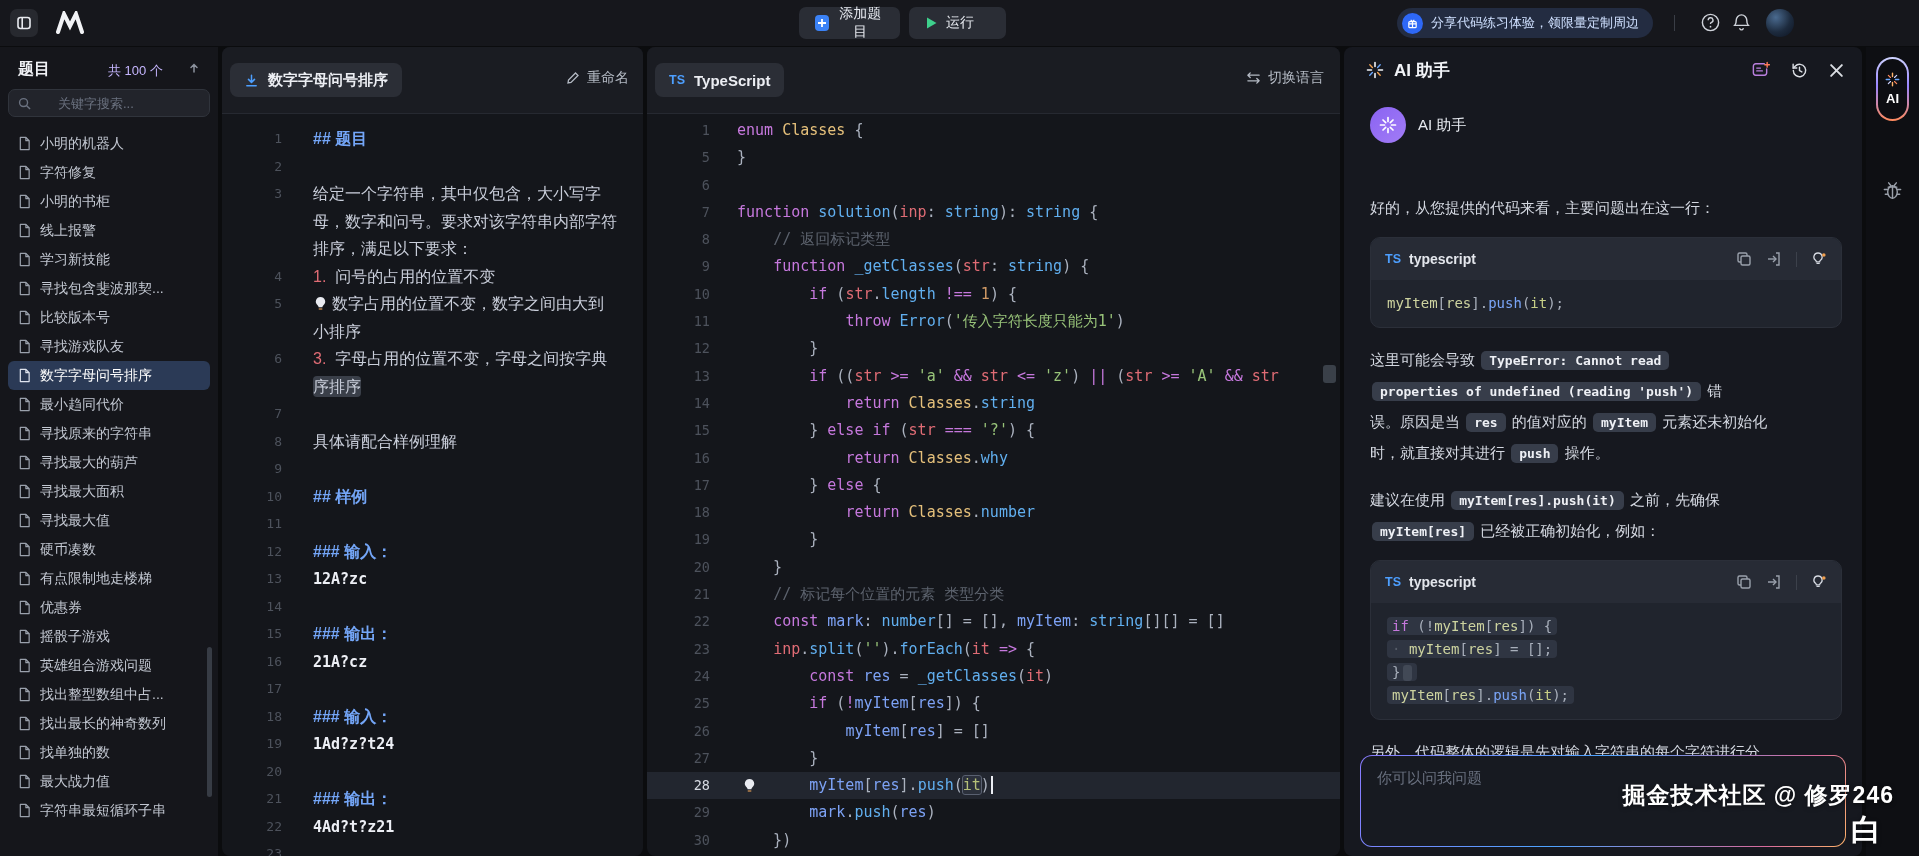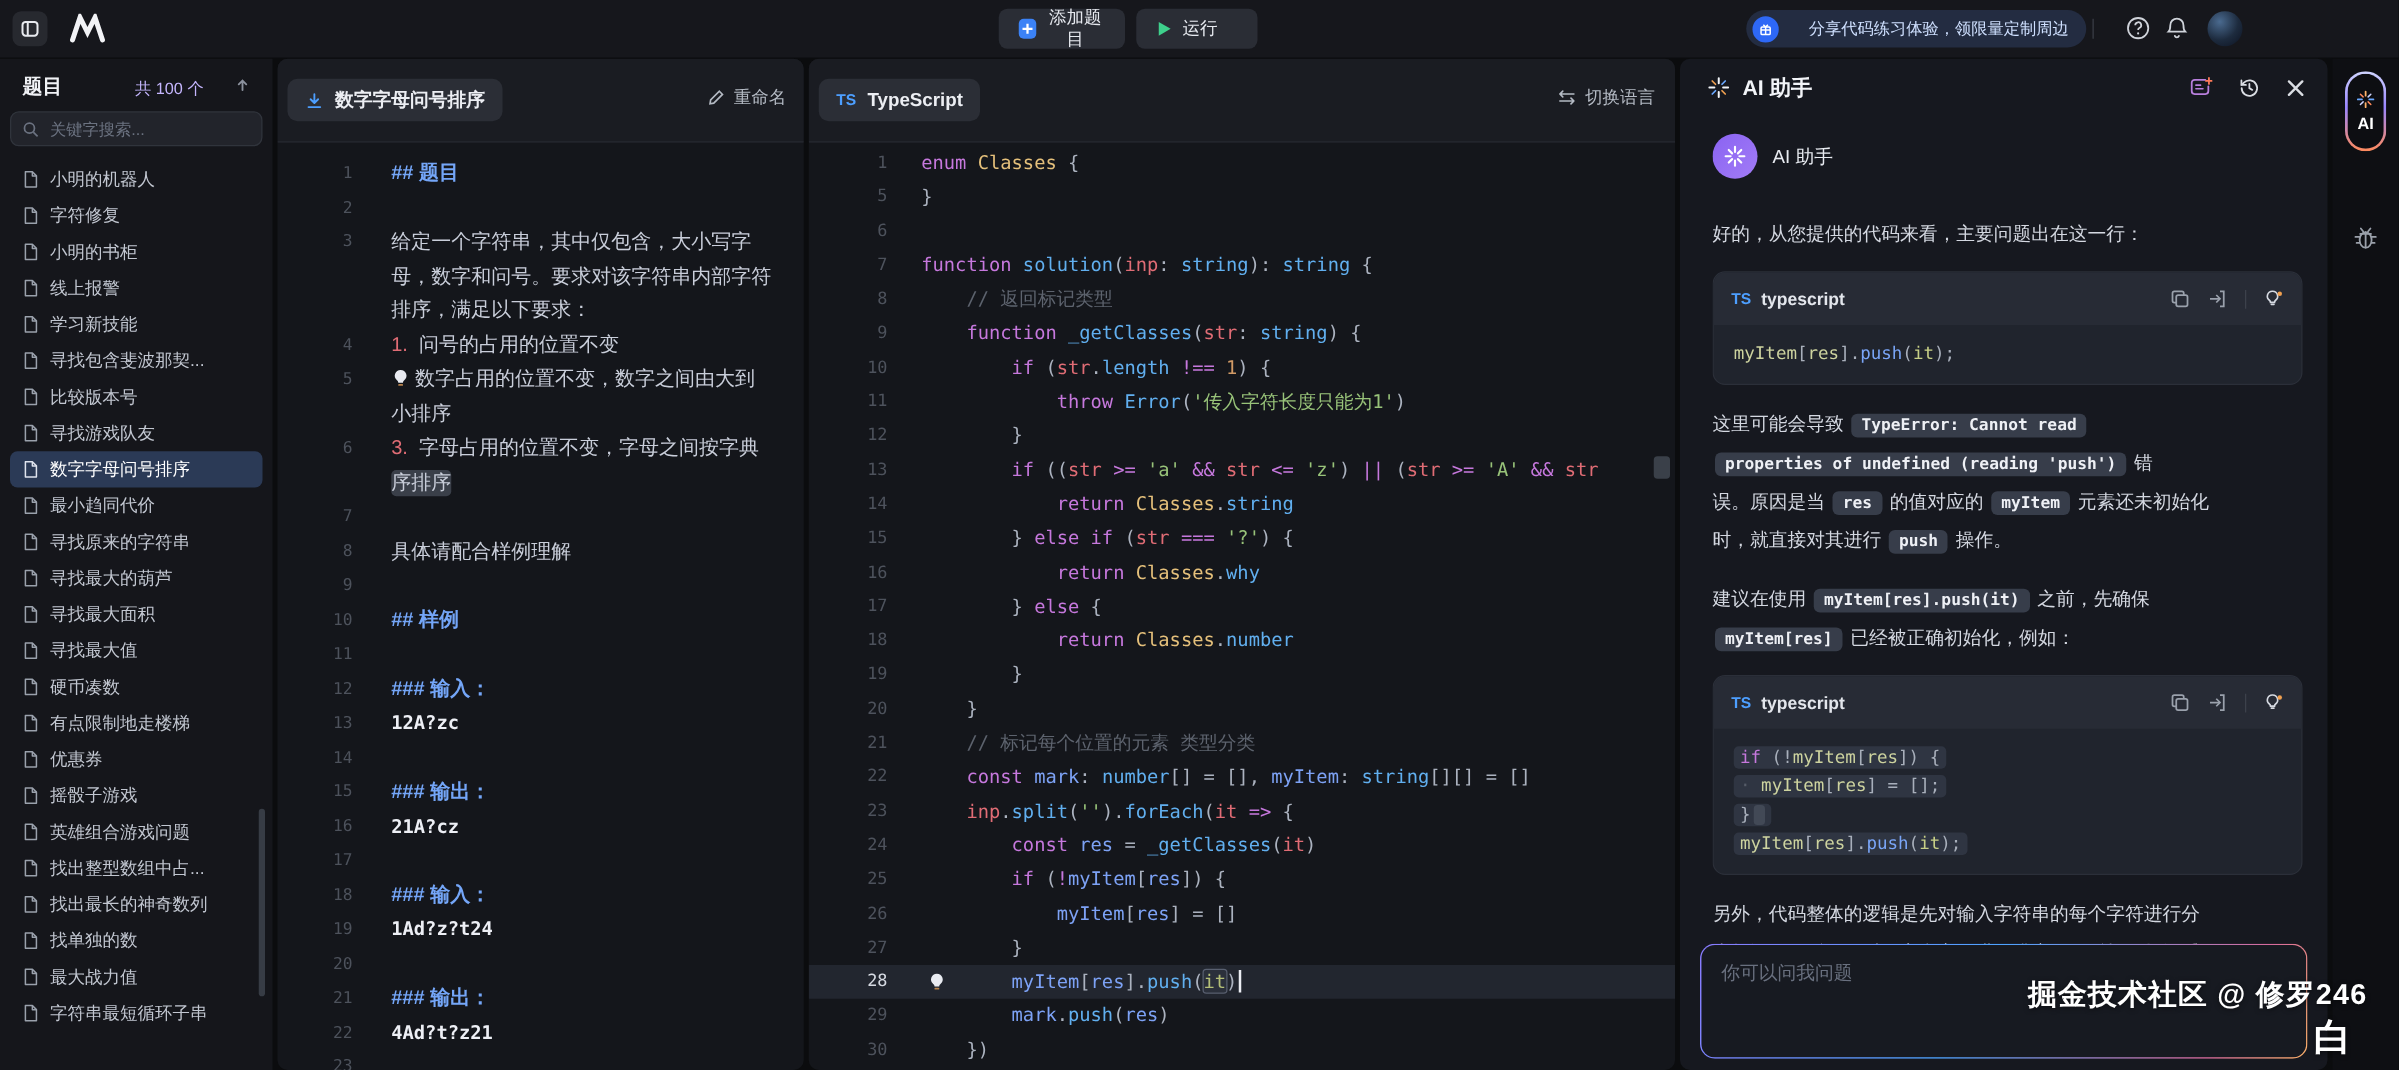--- a/index.html
+++ b/index.html
@@ -12,21 +12,21 @@
   #topbar{position:absolute;left:0;top:0;width:1919px;height:46px;background:#16171c}
   .logo-btn{position:absolute;left:10px;top:9px;width:28px;height:28px;background:#27292f;border-radius:7px;
             display:flex;align-items:center;justify-content:center;cursor:pointer}
   .logo-m{position:absolute;left:54px;top:11px;cursor:pointer}
   .tb-btn{position:absolute;top:7px;height:32px;background:#2a2d35;border:none;border-radius:7px;color:#e6e9ef;
           font-size:14px;font-family:inherit;display:flex;align-items:center;gap:8px;padding:0 16px;cursor:pointer}
   #btn-add{left:799px;width:101px}
   #btn-run{left:909px;width:97px}
   .plus-chip{width:16px;height:16px;background:#3b82f6;border-radius:4px;display:flex;align-items:center;justify-content:center}
   .banner{position:absolute;left:1397px;top:8px;height:30px;background:#232c41;border-radius:15px;display:flex;
-          align-items:center;gap:24px;padding:0 14px 0 5px;cursor:pointer}
+          align-items:center;gap:8px;padding:0 14px 0 5px;cursor:pointer}
   .banner span.txt{font-size:13px;color:#cfe0ff}
   .banner-ic{width:21px;height:21px;border-radius:50%;background:#2e68f6;display:flex;align-items:center;justify-content:center}
   .tb-sep{position:absolute;left:1674px;top:15px;width:1px;height:16px;background:#3a3e46}
   .tb-ic{position:absolute;top:12px;cursor:pointer}
   #ic-help{left:1700px}#ic-bell{left:1731px}
   .avatar{position:absolute;left:1766px;top:9px;width:28px;height:28px;border-radius:50%;cursor:pointer;
           background:radial-gradient(circle at 35% 30%,#4a6a8f 0%,#1d2b3e 55%,#0c1220 100%)}
 
   
   .panel{position:absolute;top:47px;height:809px;border-radius:8px;overflow:hidden}
@@ -35,21 +35,21 @@
             gap:9px;padding:0 14px;font-size:15px;font-weight:700;color:#eceef3;cursor:pointer}
   .tab-act{position:absolute;top:22px;display:flex;align-items:center;gap:7px;color:#b4bac4;font-size:14px;cursor:pointer}
 
   
   #sidebar{left:0;width:218px;background:#15161b;border-radius:0}
   .sb-head{position:absolute;left:0;top:8px;width:100%;height:28px}
   .sb-title{position:absolute;left:18px;top:4px;font-size:16px;font-weight:700;color:#f0f2f6}
   .sb-count{position:absolute;left:108px;top:7px;font-size:13px;color:#c4b5fd}
   .sb-up{position:absolute;left:188px;top:7px}
   .searchbox{position:absolute;left:8px;top:42px;width:202px;height:28px;background:#22242b;border:1px solid #30343c;
-             border-radius:7px;display:flex;align-items:center;gap:7px;padding:0 9px;box-sizing:border-box}
+             border-radius:7px;display:flex;align-items:center;gap:25px;padding:0 9px;box-sizing:border-box}
   .searchbox input{background:transparent;border:none;outline:none;color:#c6cbd5;font-size:13px;width:150px;font-family:inherit}
   .searchbox input::placeholder{color:#6b7280}
   #side-list{position:absolute;left:0;top:88px;bottom:0;width:100%;overflow:hidden}
   .side-item{height:29px;margin:0 8px;display:flex;align-items:center;gap:9px;padding:0 10px;border-radius:6px;
              font-size:14px;color:#c2c7d1;white-space:nowrap;cursor:pointer}
   .side-item:first-child{margin-top:-6px}
   .side-item.active{background:#2b3a56;color:#fff}
   .side-label{overflow:hidden;text-overflow:ellipsis}
   .sb-thumb{position:absolute;left:207px;top:600px;width:5px;height:150px;background:#373c45;border-radius:3px}
 
@@ -88,21 +88,21 @@
   #ai{left:1344px;width:518px;background:#16181f}
   .ai-head{position:absolute;left:0;top:0;right:0;height:46px;display:flex;align-items:center;padding:0 18px 0 22px;gap:10px}
   .ai-title{font-size:17px;font-weight:700;color:#f2f4f8}
   .ai-hicons{margin-left:auto;display:flex;align-items:center;gap:20px}
   .ai-hicons>span{cursor:pointer}
   #ai-thread{position:absolute;left:26px;right:18px;top:46px;bottom:0;overflow:hidden}
   .ai-sender{display:flex;align-items:center;gap:12px;margin-top:14px}
   .ai-av{width:36px;height:36px;border-radius:50%;background:linear-gradient(135deg,#8a63f2,#a27cf6);
          display:flex;align-items:center;justify-content:center}
   .ai-sname{font-size:15px;color:#e8ebf1}
-  .ai-p{margin-top:30px;font-size:15px;color:#d4d8e1;line-height:30px;white-space:nowrap}
+  .ai-p{margin-top:50px;font-size:15px;color:#d4d8e1;line-height:30px;white-space:nowrap}
   .ai-para{margin-top:16px}
   .ai-line{height:31px;line-height:31px;font-size:15px;color:#d4d8e1;white-space:nowrap}
   .ai-chip{font-family:"DejaVu Sans Mono",monospace;background:#373d4a;border-radius:5px;padding:2px 8px;
            font-size:13px;font-weight:700;color:#eef0f5;margin:0 2px}
   .ai-block{width:470px;background:#20242d;border:1px solid #2b2f39;border-radius:10px;margin-top:14px;overflow:hidden}
   .blk-head{height:42px;background:#272b35;display:flex;align-items:center;gap:8px;padding:0 14px}
   .blk-lang{color:#e3e6ec;font-weight:700;font-size:14px}
   .blk-icons{margin-left:auto;display:flex;align-items:center;gap:14px}
   .blk-icons>span{cursor:pointer}
   .blk-sep{width:1px;height:15px;background:#3c414b}

